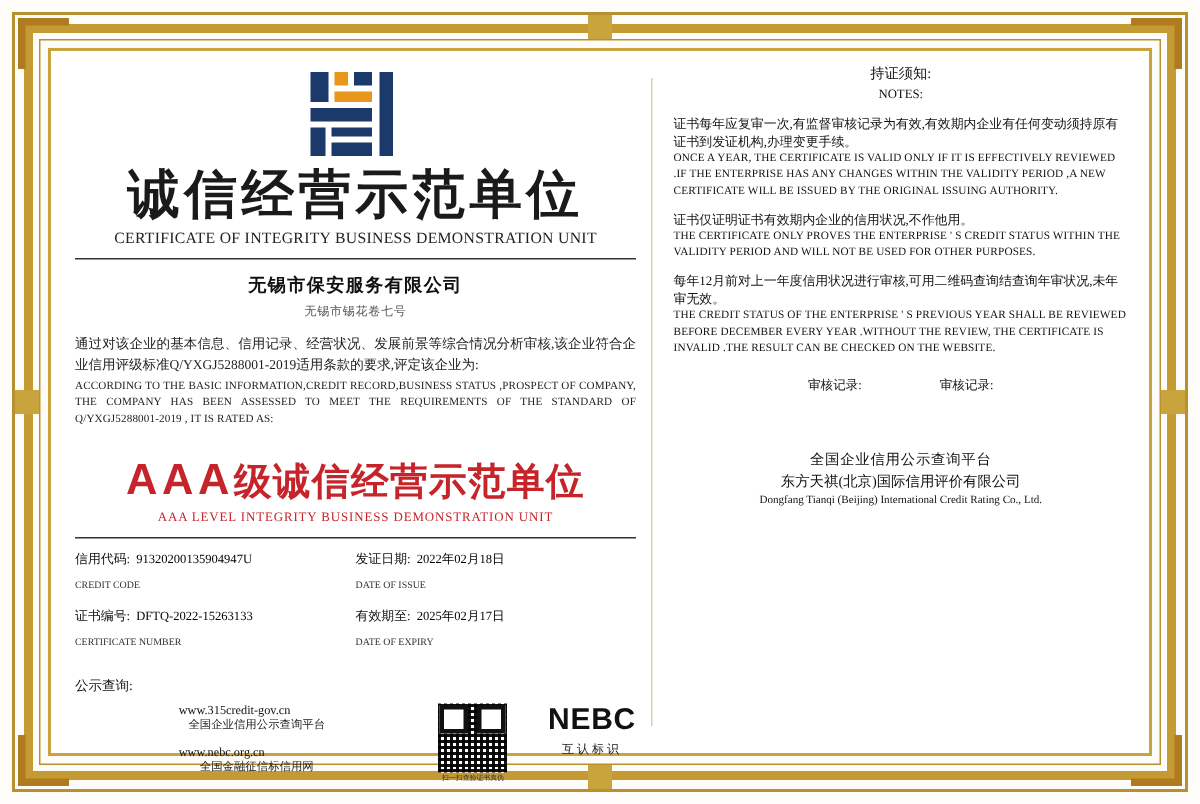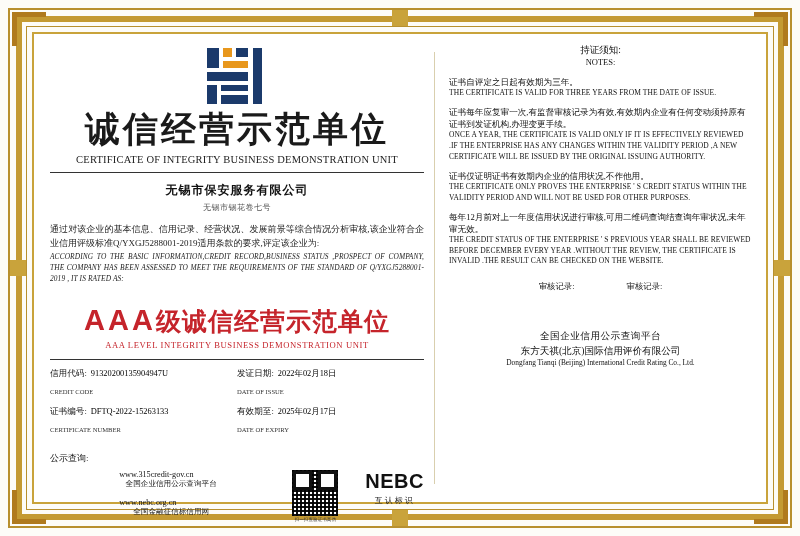--- a/index.html
+++ b/index.html
@@ -163,21 +163,20 @@
   .para .cn {
     font-size: 9px;
     display: block;
     margin-bottom: 2px;
   }
   .para .en {
     display: block;
     font-size: 7.4px;
     line-height: 1.45;
     letter-spacing: 0.1px;
-    font-style: italic;
   }
 
   .grade-cn {
     text-align: center;
     font-size: 25px;
     font-weight: bold;
     color: #c5242b;
     letter-spacing: 1px;
     margin-top: 20px;
     font-family: Liberation Sans, sans-serif;
@@ -466,24 +465,20 @@
 
     <div class="divider"></div>
 
     <div class="right-col">
       <div class="notes-head">
         <div>持证须知:</div>
         <div class="en">NOTES:</div>
       </div>
 
       <div class="note">
-        <span class="cn">证书自评定之日起有效期为三年。</span>
-        <span class="en">THE CERTIFICATE IS VALID FOR THREE YEARS FROM THE DATE OF ISSUE.</span>
-      </div>
-      <div class="note">
         <span class="cn">证书每年应复审一次,有监督审核记录为有效,有效期内企业有任何变动须持原有证书到发证机构,办理变更手续。</span>
         <span class="en">ONCE A YEAR, THE CERTIFICATE IS VALID ONLY IF IT IS EFFECTIVELY REVIEWED .IF THE ENTERPRISE HAS ANY CHANGES WITHIN THE VALIDITY PERIOD ,A NEW CERTIFICATE WILL BE ISSUED BY THE ORIGINAL ISSUING AUTHORITY.</span>
       </div>
       <div class="note">
         <span class="cn">证书仅证明证书有效期内企业的信用状况,不作他用。</span>
         <span class="en">THE CERTIFICATE ONLY PROVES THE ENTERPRISE ' S CREDIT STATUS WITHIN THE VALIDITY PERIOD  AND WILL NOT BE USED FOR OTHER PURPOSES.</span>
       </div>
       <div class="note">
         <span class="cn">每年12月前对上一年度信用状况进行审核,可用二维码查询结查询年审状况,未年审无效。</span>
         <span class="en">THE CREDIT STATUS OF THE ENTERPRISE ' S PREVIOUS YEAR SHALL BE REVIEWED BEFORE DECEMBER EVERY YEAR .WITHOUT THE REVIEW, THE CERTIFICATE IS INVALID .THE RESULT CAN BE CHECKED ON THE WEBSITE.</span>

